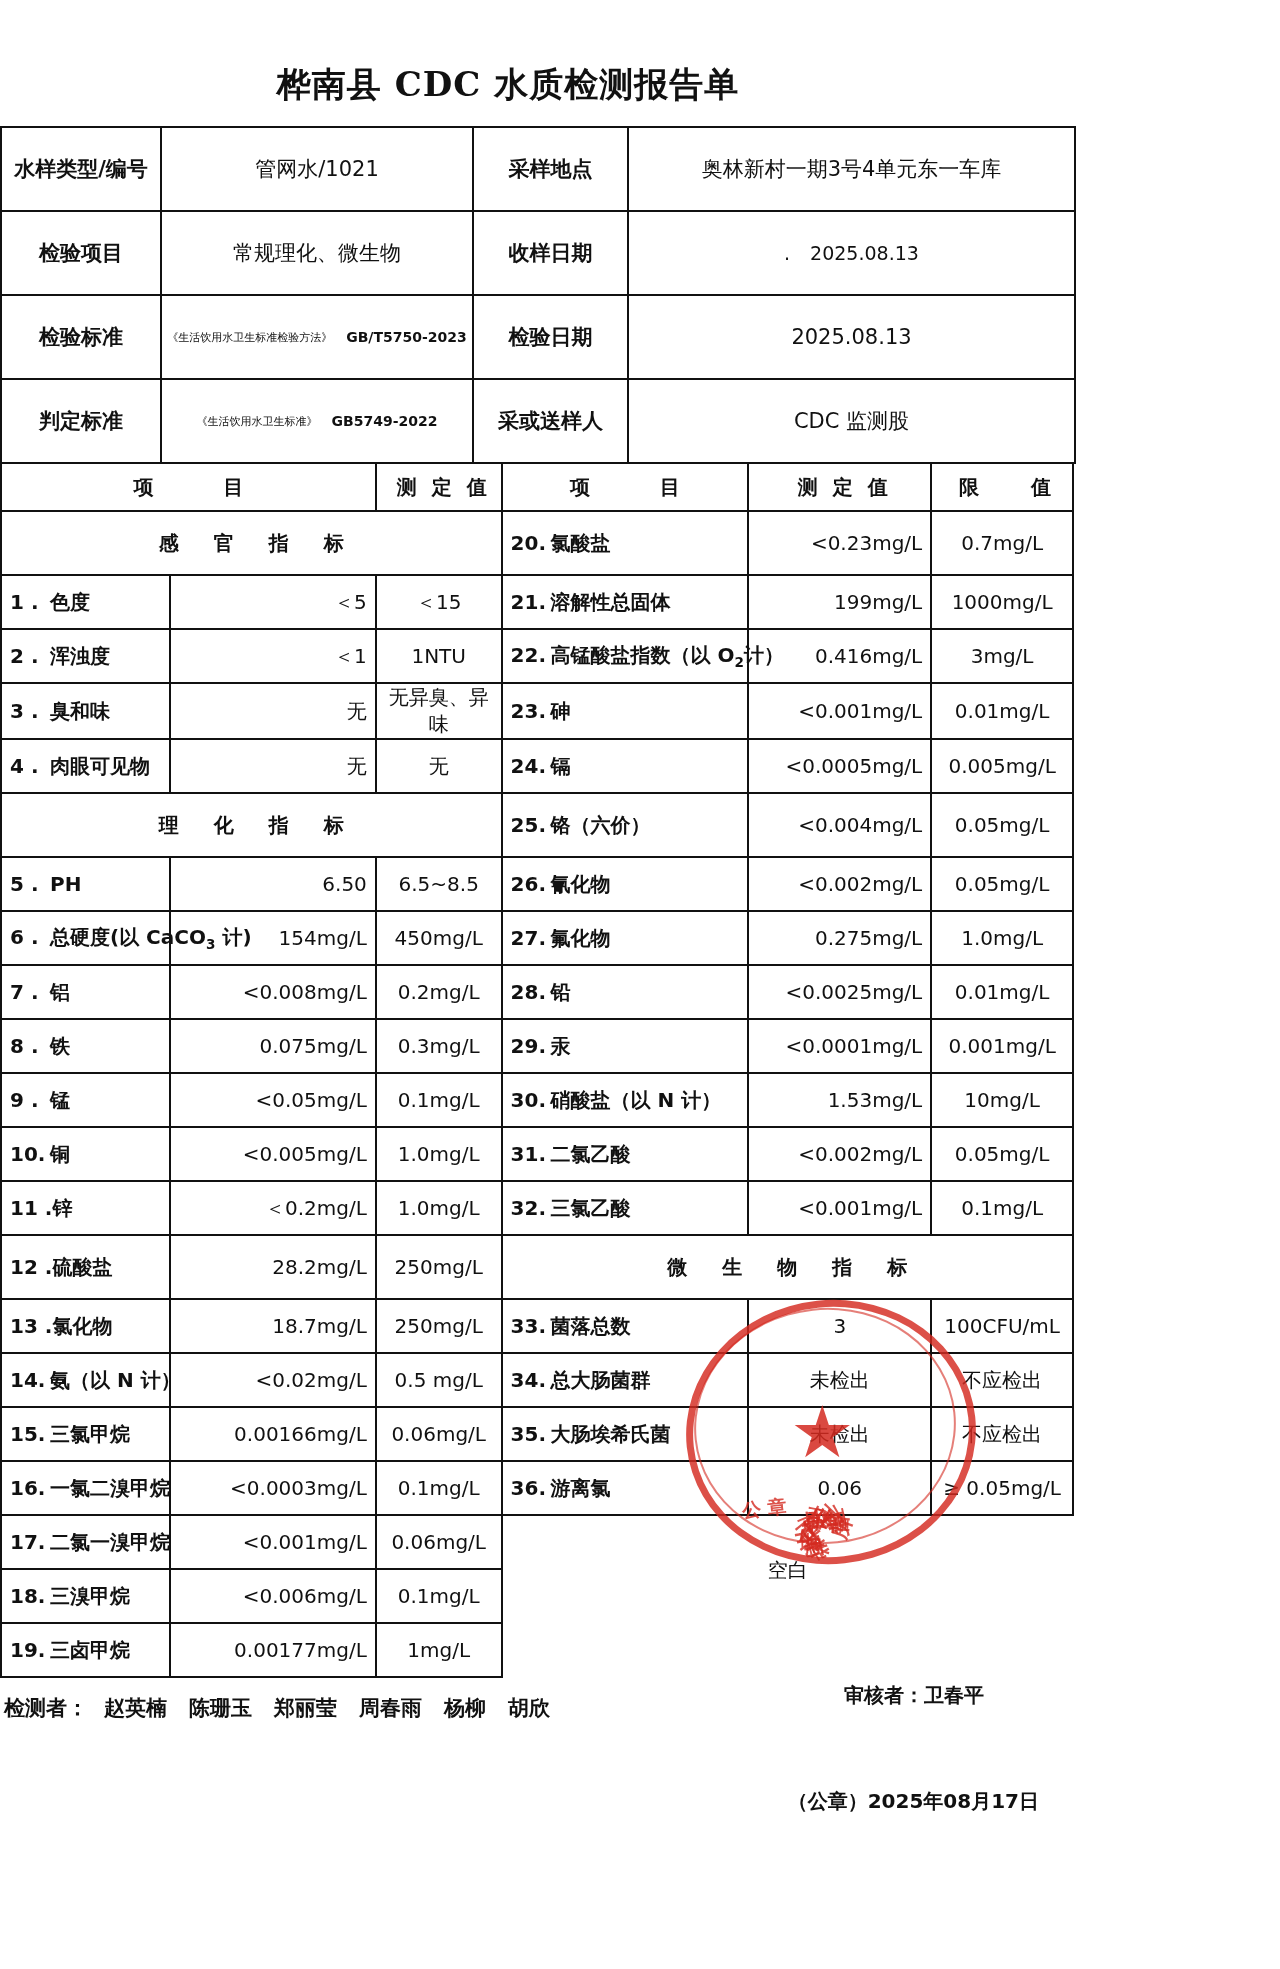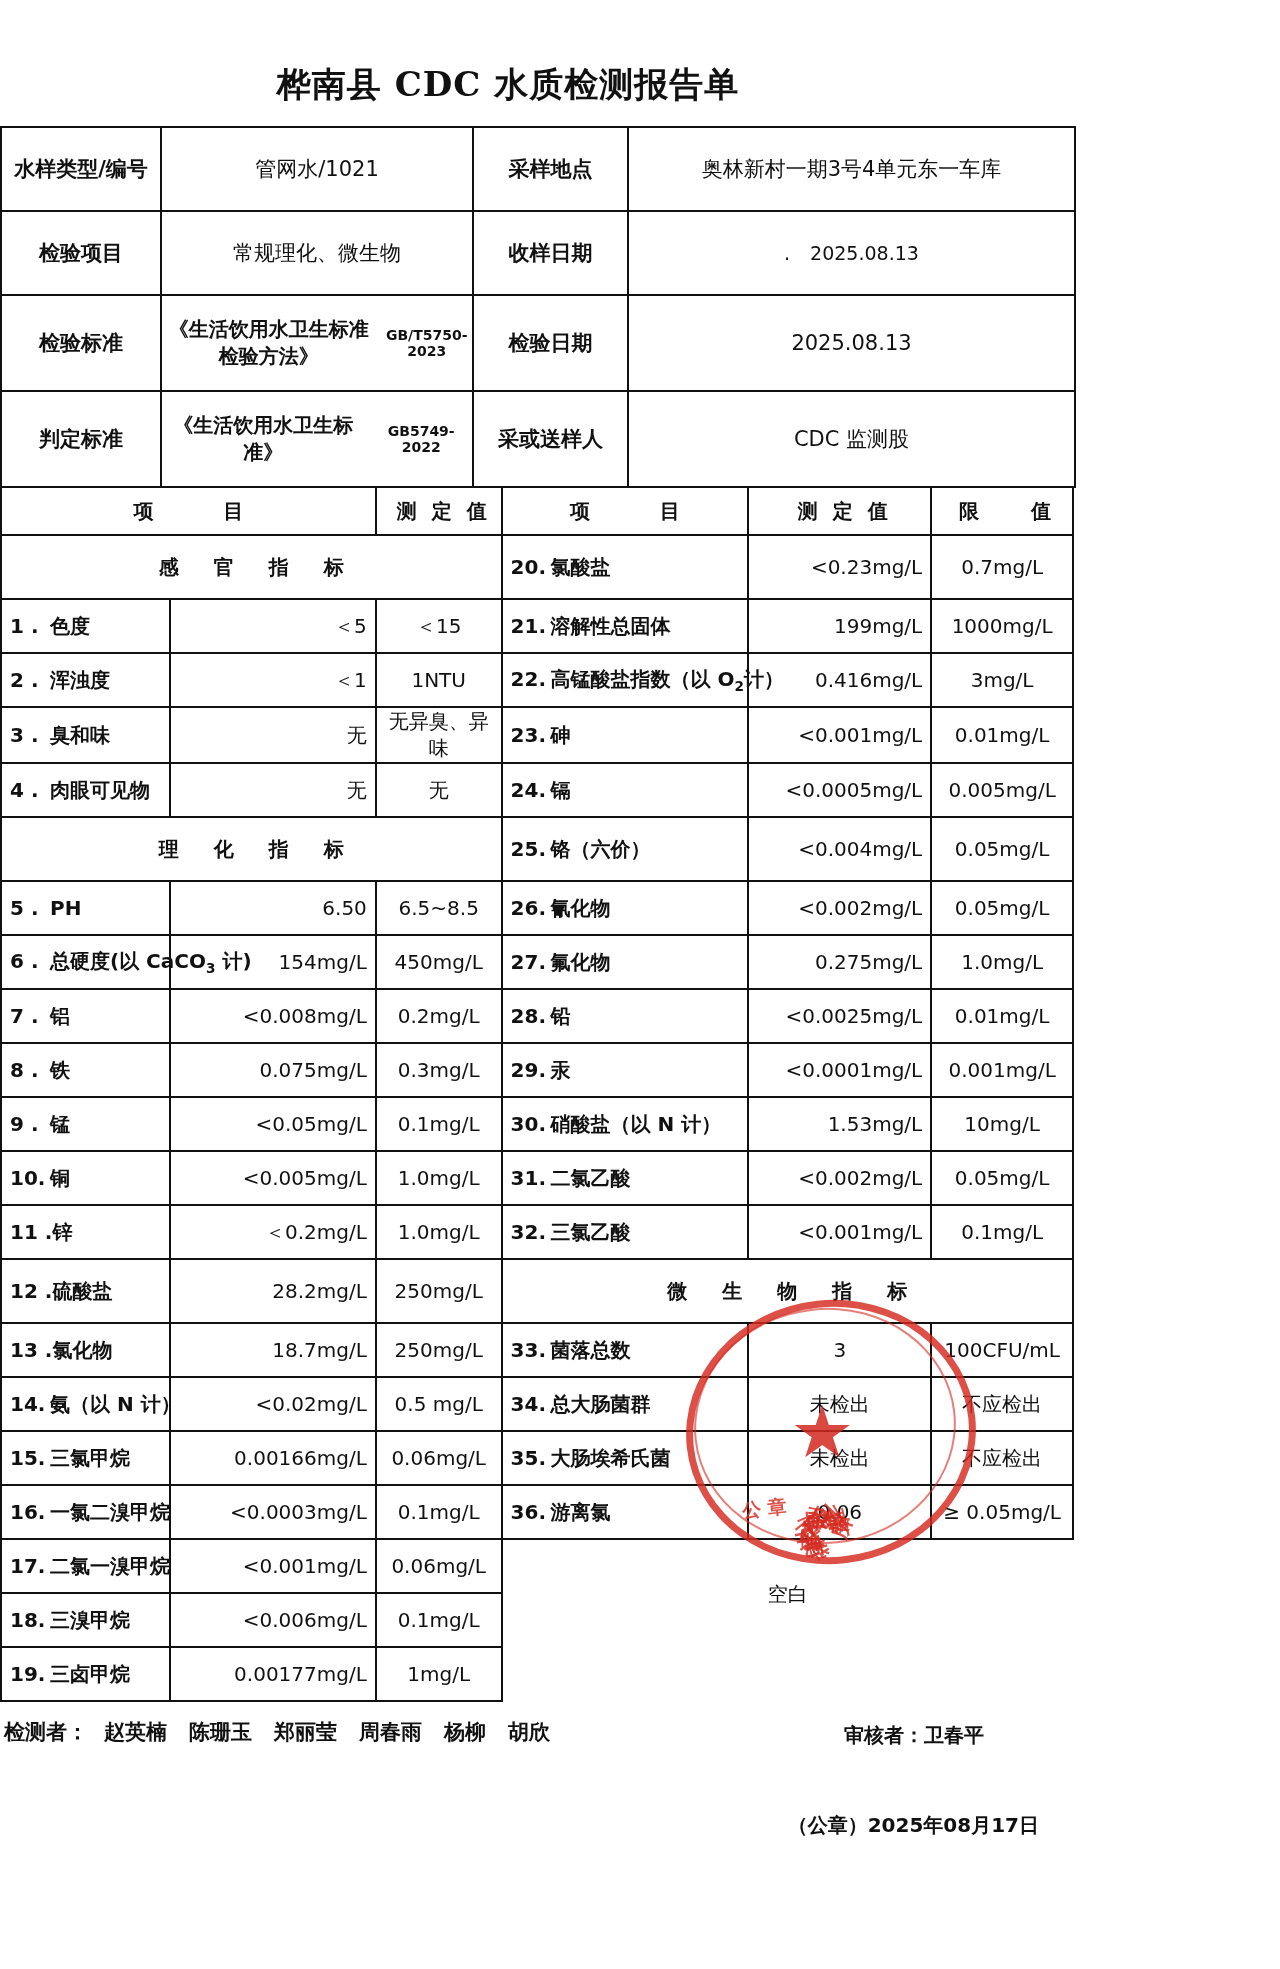--- a/index.html
+++ b/index.html
@@ -34,21 +34,21 @@
   }
   .hdr-table td {
     border:2px solid #111;
     height:42px;
     font-size:21px;
     text-align:center;
     vertical-align:middle;
     padding:20px 4px;
   }
   .hdr-label { font-weight:bold; }
-  .std-text { font-size:20px; font-weight:bold; letter-spacing:0px; }
+  .std-text { font-size:11px; font-weight:normal; letter-spacing:0px; }
   .std-code { font-size:14px; font-weight:bold; }
   .std-row-inner { display:flex; justify-content:center; align-items:center; gap:14px; }
   .loc-val { font-size:19px; }
   .date-val { font-size:19px; }
   .dot-prefix { display:inline-block; width:26px; text-align:left; font-size:19px; }
 
   
   .main-table {
     width:1074px;
     margin:0 auto;
@@ -108,21 +108,21 @@
     display:flex;
     align-items:baseline;
     padding-left:4px;
     margin-bottom:30px;
   }
   .footer-line .lbl { margin-right:16px; white-space:nowrap; }
   .testers { display:flex; gap:22px; }
   .stmt { font-size:21px; font-weight:bold; padding-left:4px; }
   .approver {
     position:absolute;
-    right:90px; top:20px;
+    right:90px; top:4px;
     font-size:20px; font-weight:bold;
     white-space:nowrap;
   }
   .seal-date {
     position:absolute;
     right:35px; top:110px;
     font-size:20px; font-weight:bold;
     white-space:nowrap;
   }
 

